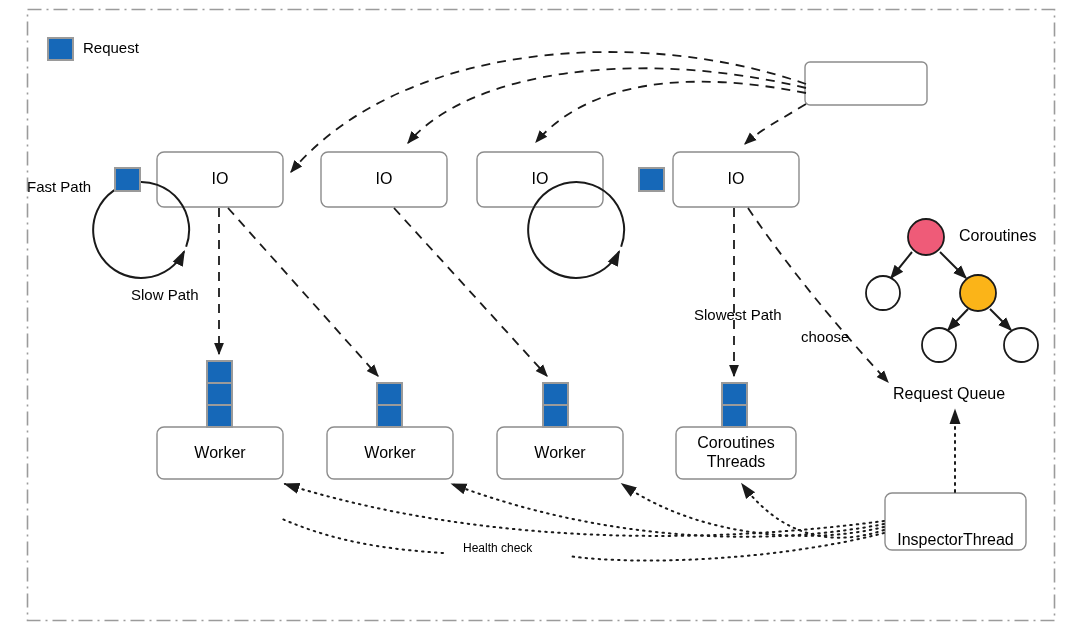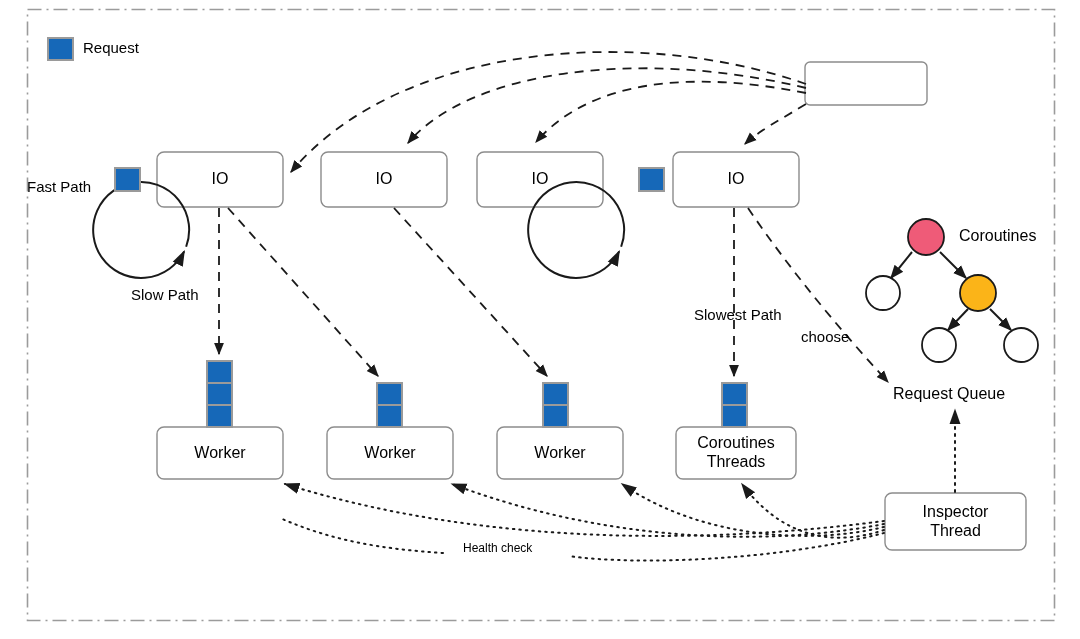--- a/index.html
+++ b/index.html
@@ -115,21 +115,21 @@
 
   <div class="boxlbl" style="left:157px;top:427px;width:126px;height:52px;">Worker</div>
   <div class="boxlbl" style="left:327px;top:427px;width:126px;height:52px;">Worker</div>
   <div class="boxlbl" style="left:497px;top:427px;width:126px;height:52px;">Worker</div>
 
   <div class="boxlbl" style="left:676px;top:427px;width:120px;height:52px;flex-direction:column;">
     <span>Coroutines</span>
     <span>Threads</span>
   </div>
 
-  <div class="boxlbl" style="left:885px;top:493px;width:141px;height:57px;flex-direction:column;">
+  <div class="boxlbl" style="left:885px;top:493px;width:141px;height:57px;flex-direction:row;align-items:flex-end;">
     <span>Inspector</span>
     <span>Thread</span>
   </div>
 
   <div class="lbl" style="left:893px;top:385px;font-size:16px;">Request Queue</div>
 
   <div class="lbl" style="left:959px;top:227px;font-size:16px;">Coroutines</div>
 
 </div>
 

